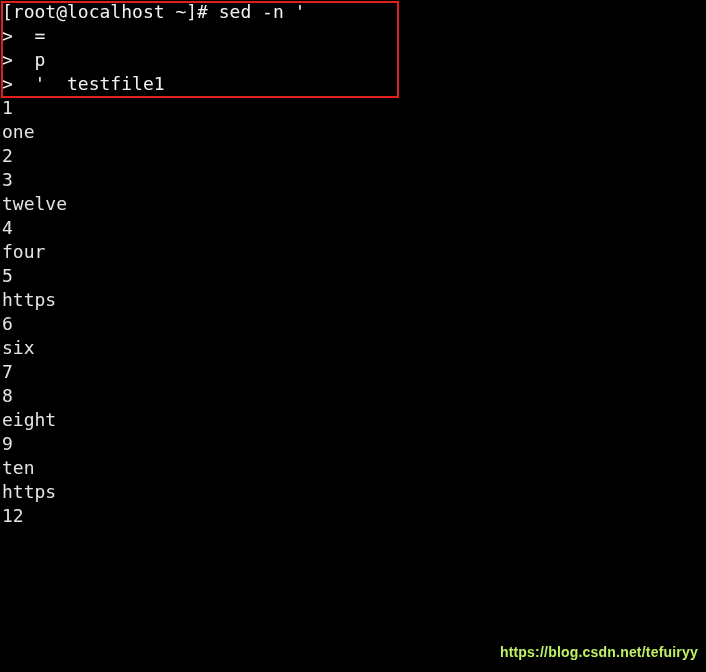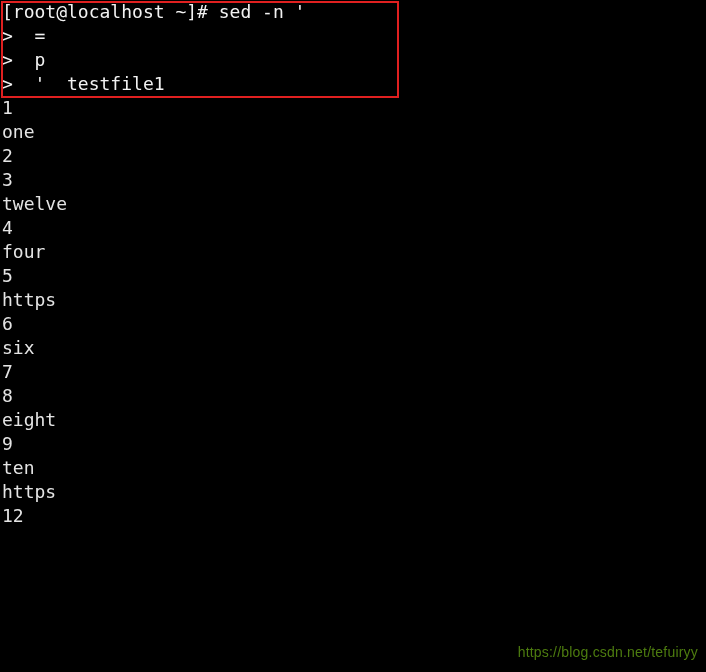--- a/index.html
+++ b/index.html
@@ -62,23 +62,24 @@
     color: #e4e4e4;
   }
 
   
   .watermark {
     position: absolute;
     right: 8px;
     bottom: 12px;
     font-family: "Liberation Sans", "DejaVu Sans", sans-serif;
     font-size: 14px;
-    color: #4d7c0f;
+    color: #bef264;
     letter-spacing: 0.2px;
     white-space: nowrap;
+    font-weight: bold;
   }
 </style>
 </head>
 <body>
 
 <div id="terminal">
 
   <div class="term-lines">
 
     <div class="line cmd">[root@localhost ~]# sed -n '</div>

